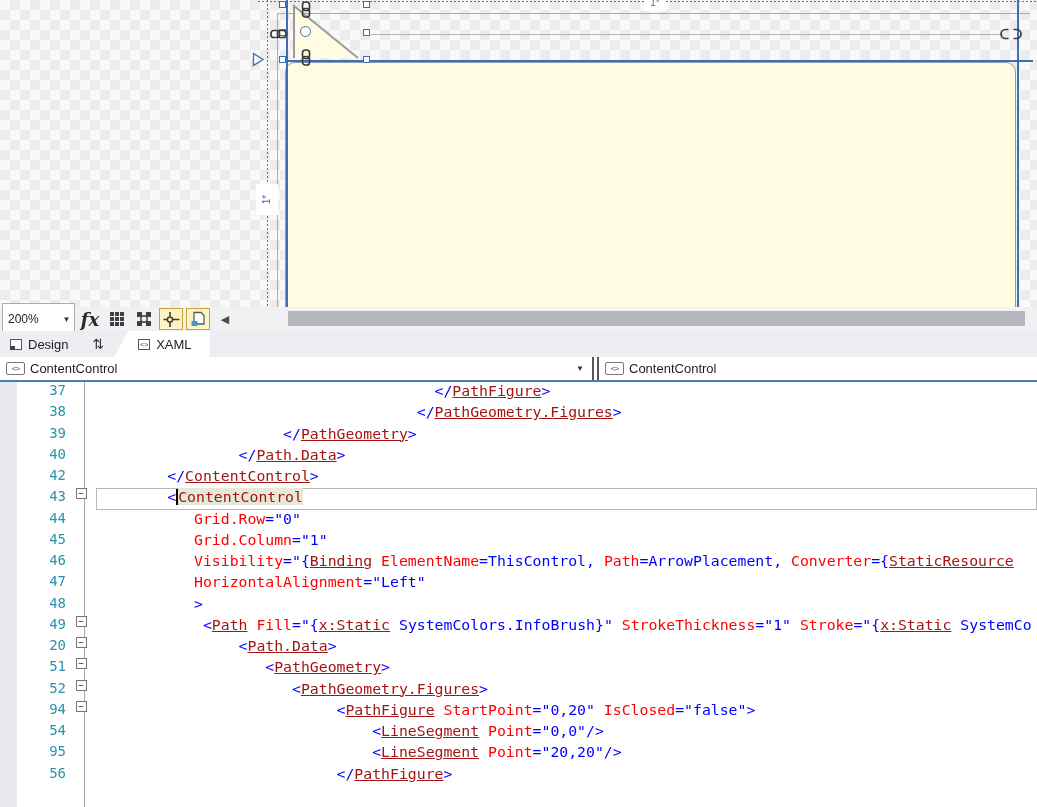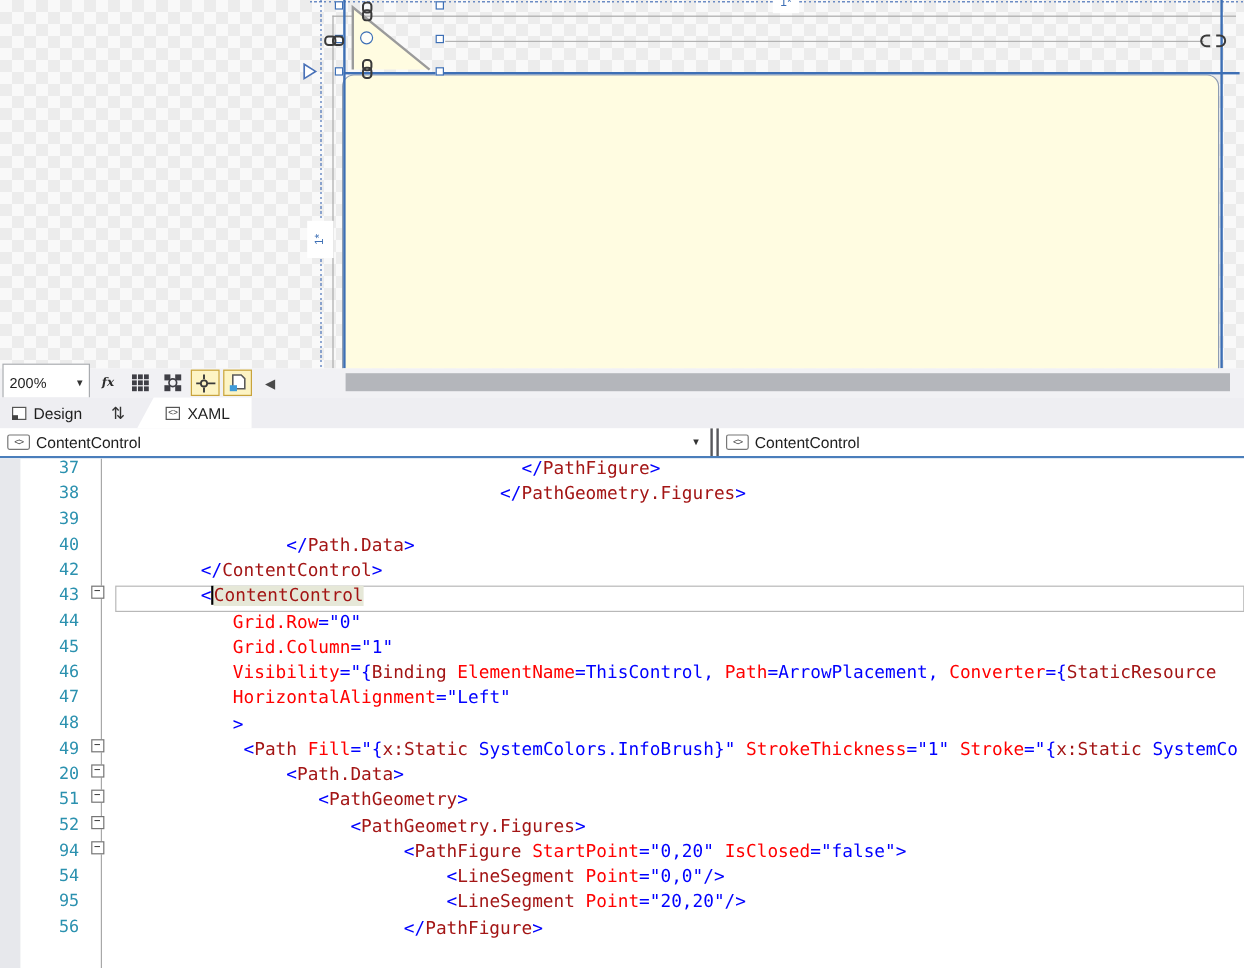--- a/index.html
+++ b/index.html
@@ -50,21 +50,21 @@
     margin-left:2px; width:73px; height:32px; background:#fff;
     border:1px solid #a9acb0; display:flex; align-items:center; font-size:12px;
   }
   #zoom-combo .val { flex:1; padding-left:5px; }
   #zoom-combo .arrow { width:15px; font-size:8px; color:#333; text-align:center; }
   .tb-btn {
     width:24px; height:22px; margin-left:3px; display:flex;
     align-items:center; justify-content:center; border:1px solid transparent;
   }
   .tb-btn.toggled { background:var(--c-toggle-bg); border:1px solid var(--c-toggle-border); }
-  #fx-button { font-family:"DejaVu Serif",serif; font-style:italic; font-weight:bold; font-size:10px; color:#2a2a2a; }
+  #fx-button { font-family:"DejaVu Serif",serif; font-style:italic; font-weight:bold; font-size:18px; color:#2a2a2a; }
   .mini-grid { display:grid; grid-template-columns:repeat(3,4px); grid-template-rows:repeat(3,4px); gap:1px; }
   .mini-grid i { background:#3f3f46; }
   #scroll-left-arrow { margin-left:8px; color:#4a4a4a; font-size:11px; width:14px; text-align:center; }
   #h-scroll-track {
     position:absolute; left:240px; right:0; top:3px; height:18px; background:#f1f1f4;
   }
   #h-scroll-thumb { position:absolute; left:48px; top:1px; width:737px; height:15px; background:#b4b6bb; }
   
   #tab-row { position:relative; width:1037px; height:26px; background:#eeeef2; display:flex; align-items:stretch; }
   .view-tab { display:flex; align-items:center; gap:6px; padding:0 14px; font-size:13px; color:#1e1e1e; }
@@ -103,21 +103,21 @@
     width:11px; height:11px; border:1px solid #757575; background:#fff;
     font-size:9px; line-height:9px; text-align:center; color:#222;
     font-family:"DejaVu Sans Mono",monospace;
   }
   .code {
     flex:1; white-space:pre; overflow:hidden;
     font-family:"DejaVu Sans Mono",monospace; font-size:14.8px; color:#000;
     z-index:1;
   }
   .tok-d { color:var(--c-value-blue); }
-  .tok-e { color:var(--c-element-maroon); }
+  .tok-e { color:var(--c-element-maroon);text-decoration:underline; }
   .tok-a { color:var(--c-attr-red); }
   .tok-v { color:var(--c-value-blue); }
   .tok-t { color:#000; }
   .tok-h { color:var(--c-element-maroon); background:var(--c-highlight-bg); }
   .caret { display:inline-block; width:0; height:16px; border-left:2px solid #000; vertical-align:-3px; }
   .cur-border { position:absolute; left:96px; right:0; top:0; bottom:0; border:1px solid #b8b8b8; pointer-events:none; }
 </style>
 </head>
 <body>
 
@@ -263,20 +263,21 @@
         <span class="code">                                      <span class="tok-d">&lt;/</span><span class="tok-e">PathFigure</span><span class="tok-d">&gt;</span></span>
       </div>
       <div class="code-row">
         <span class="ln">38</span>
         <span class="fold-cell"></span>
         <span class="code">                                    <span class="tok-d">&lt;/</span><span class="tok-e">PathGeometry.Figures</span><span class="tok-d">&gt;</span></span>
       </div>
       <div class="code-row">
         <span class="ln">39</span>
         <span class="fold-cell"></span>
+        <span class="code">                     <span class="tok-d">&lt;/</span><span class="tok-e">PathGeometry</span><span class="tok-d">&gt;</span></span>
       </div>
       <div class="code-row">
         <span class="ln">40</span>
         <span class="fold-cell"></span>
         <span class="code">                <span class="tok-d">&lt;/</span><span class="tok-e">Path.Data</span><span class="tok-d">&gt;</span></span>
       </div>
       <div class="code-row">
         <span class="ln">42</span>
         <span class="fold-cell"></span>
         <span class="code">        <span class="tok-d">&lt;/</span><span class="tok-e">ContentControl</span><span class="tok-d">&gt;</span></span>

